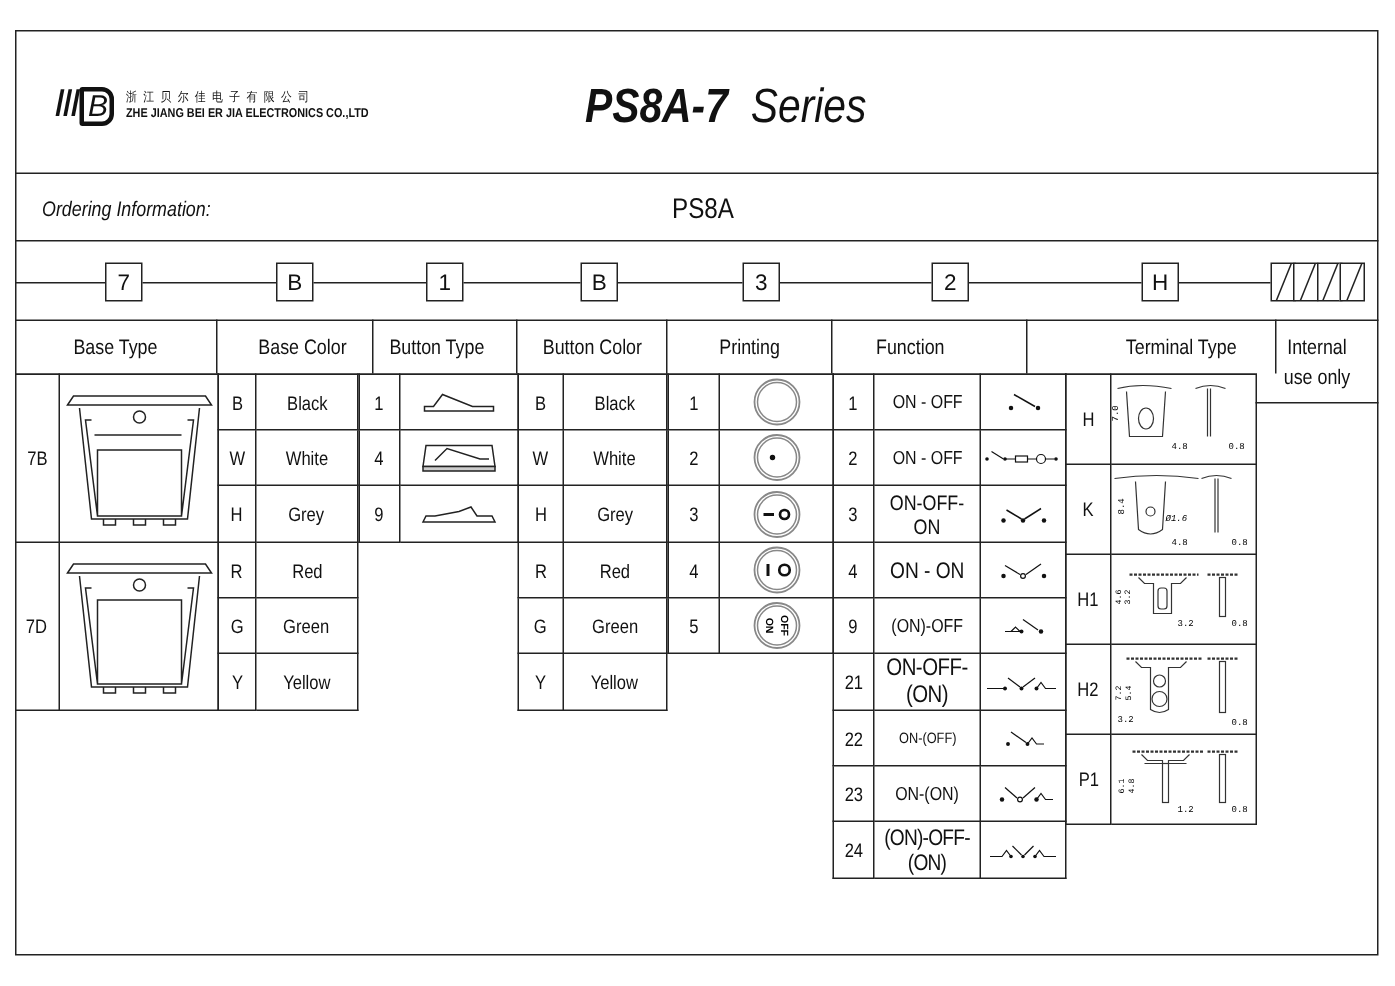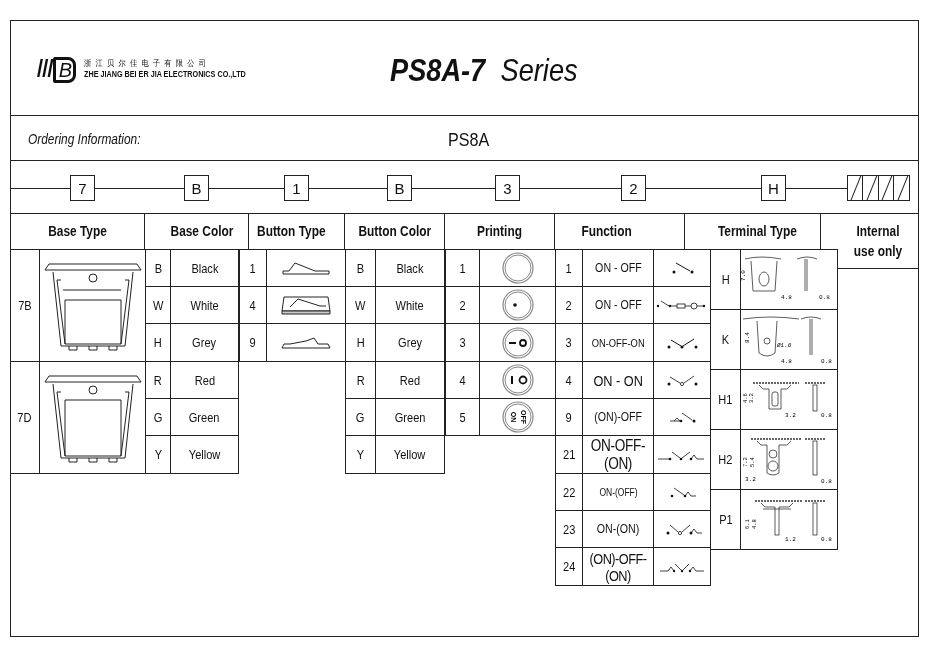--- a/index.html
+++ b/index.html
@@ -16,21 +16,21 @@
   .title span.series{margin-left:18px;}
   .ord-label{position:absolute;left:28px;top:131px;font-size:14px;font-style:italic;transform:scaleX(0.85);transform-origin:left;white-space:nowrap;}
   .ord-model{position:absolute;left:448px;top:129px;font-size:19px;transform:scaleX(0.85);transform-origin:left;}
   .code-line{position:absolute;left:10px;top:188px;width:846px;height:0;border-top:1.5px solid #222;}
   .code-box{position:absolute;top:175px;height:26px;width:25px;border:1.5px solid #222;background:#fff;box-sizing:border-box;display:flex;align-items:center;justify-content:center;font-size:15px;transform:scaleX(1);}
   .slashes{position:absolute;left:848px;top:175px;height:26px;width:62px;display:flex;}
   .slashes .s{flex:1;border:1.5px solid #222;margin-left:-1.5px;background:#fff;box-sizing:border-box;position:relative;overflow:hidden;}
   .slashes .s:after{content:"";position:absolute;left:50%;top:-2px;height:30px;border-left:1.5px solid #222;transform:rotate(22deg);}
   table.grid{position:absolute;border-collapse:collapse;}
   table.grid td{border:1.5px solid #222;padding:0;text-align:center;font-size:13px;}
-  .hdr{position:absolute;top:213px;height:36px;display:flex;align-items:center;justify-content:center;font-size:14px;border-right:1.5px solid #222;box-sizing:border-box;font-weight:bold;}
+  .hdr{position:absolute;top:213px;height:36px;display:flex;align-items:center;justify-content:center;font-size:14px;border-right:1.5px solid #222;box-sizing:border-box;}
   .hdr span{display:inline-block;transform:scaleX(0.85);}
   .cond{display:inline-block;transform:scaleX(0.85);}
   svg{display:block;margin:auto;}
 </style>
 </head>
 <body>
 
 <div class="frame"></div>
 <div class="hline" style="top:115px"></div>
 <div class="hline" style="top:160px"></div>
@@ -74,21 +74,21 @@
   </div>
 <div class="hdr" style="left:345px;width:100px">
     <span>Button Color</span>
   </div>
 <div class="hdr" style="left:445px;width:110px">
     <span>Printing</span>
   </div>
 <div class="hdr" style="left:530px;width:155px">
     <span>Function</span>
   </div>
-<div class="hdr" style="left:694px;width:127px">
+<div class="hdr" style="left:724px;width:127px">
     <span>Terminal Type</span>
   </div>
 <div class="hdr" style="left:837px;width:82px;height:56px;top:213px;border-right:none;border-bottom:1.5px solid #222;font-size:14px;line-height:20px;align-items:flex-start;padding-top:8px;text-align:center">
     <span style="width:60px">Internal use only</span>
   </div>
 <div class="hline" style="top:249px;width:827px"></div>
 
 <table class="grid" style="left:10px;top:249px;width:136px">
   <tbody>
       <tr style="height:112px">
@@ -287,21 +287,21 @@
             <rect x="22" y="7" width="8" height="4" fill="none" stroke="#111" stroke-width="0.8"></rect>
             <line x1="30" y1="9" x2="36" y2="9" stroke="#111" stroke-width="0.8"></line>
             <circle cx="39" cy="9" r="3" fill="none" stroke="#111" stroke-width="0.8"></circle>
             <line x1="42" y1="9" x2="48" y2="9" stroke="#111" stroke-width="0.8"></line>
             <circle cx="49" cy="9" r="1.2" fill="#111"></circle>
           </svg>
         </td>
       </tr>
   <tr style="height:38px">
         <td><span class="cond">3</span></td>
-        <td style="font-size:11px"><span class="cond">ON-OFF-ON</span></td>
+        <td style="font-size:14px"><span class="cond">ON-OFF-ON</span></td>
     <td>
           <svg width="52" height="16" viewBox="0 0 52 16">
             <circle cx="13" cy="12" r="1.5" fill="#111"></circle>
             <line x1="15" y1="5" x2="25" y2="11" stroke="#111"></line>
             <circle cx="26" cy="12" r="1.5" fill="#111"></circle>
             <line x1="27" y1="11" x2="38" y2="4" stroke="#111"></line>
             <circle cx="40" cy="12" r="1.5" fill="#111"></circle>
           </svg>
         </td>
       </tr>

